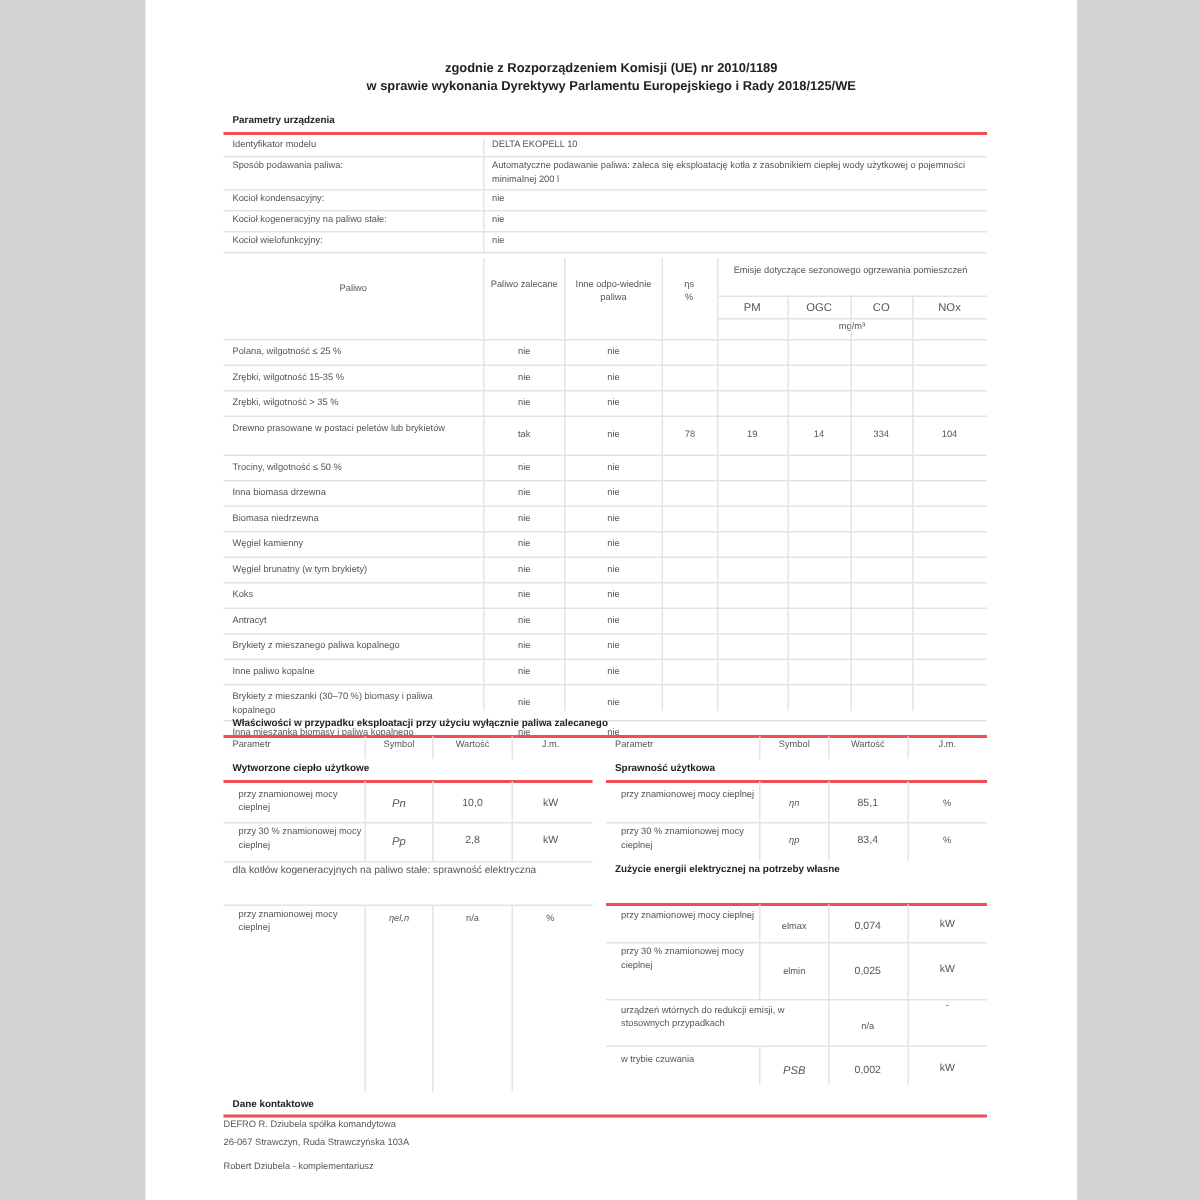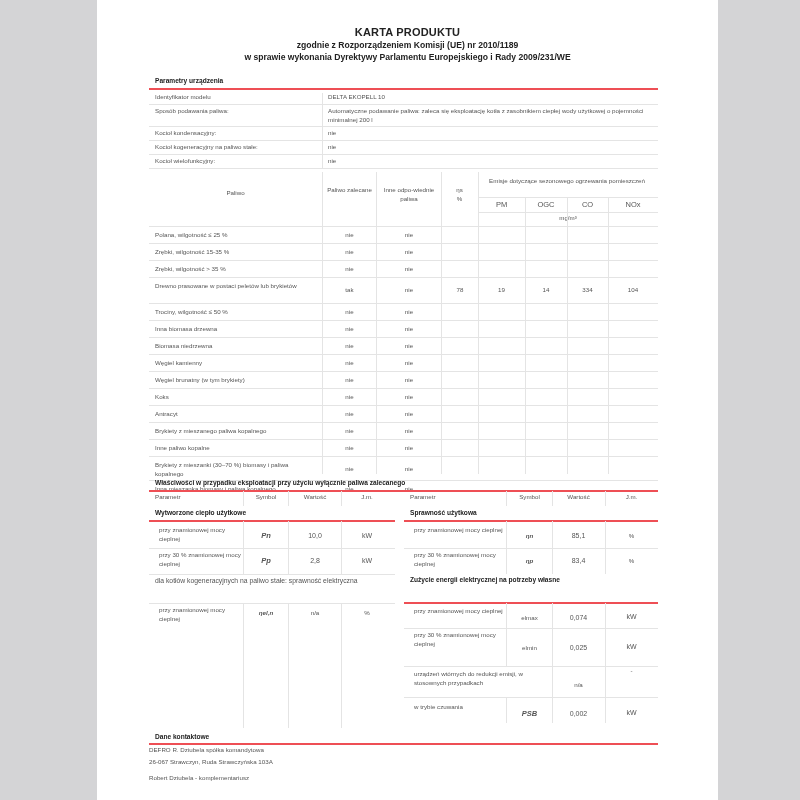--- a/index.html
+++ b/index.html
@@ -18,30 +18,29 @@
   .title { left: 0; width: 621px; text-align: center; color: #222; font-weight: bold; }
   .t1 { top: 26px; font-size: 11px; letter-spacing: 0.2px; }
   .t2 { top: 40px; font-size: 8.6px; }
   .t3 { top: 52px; font-size: 8.6px; }
   .section-h { font-size: 6.6px; font-weight: bold; color: #222; }
   .redline { height: 1.5px; background: #ee4f55; }
   .hl { height: 1px; background: #e4e4e4; }
   .vl { width: 1px; background: #e4e4e4; }
   .txt { font-size: 6.2px; color: #555; line-height: 8.6px; }
   .c { text-align: center; }
-  .sym { font-style: italic; font-weight: bold; }
+  .sym { font-style: italic; }
 </style>
 </head>
 <body>
 
 <div class="page">
 
-  <div class="abs title t1">KARTA PRODUKTU</div>
   <div class="abs title t2">zgodnie z Rozporządzeniem Komisji (UE) nr 2010/1189</div>
-  <div class="abs title t3">w sprawie wykonania Dyrektywy Parlamentu Europejskiego i Rady 2009/231/WE</div>
+  <div class="abs title t3">w sprawie wykonania Dyrektywy Parlamentu Europejskiego i Rady 2018/125/WE</div>
 
   <div class="abs section-h" style="left:58px; top:77px;">Parametry urządzenia</div>
   <div class="abs redline" style="left:52px; top:88px; width:509px;"></div>
 
   <div id="params">
     <div class="abs txt" style="left:58px; top:93px;">Identyfikator modelu</div>
     <div class="abs txt" style="left:231px; top:93px;">DELTA EKOPELL 10</div>
     <div class="abs hl" style="left:52px; top:104px; width:509px;"></div>
 
     <div class="abs txt" style="left:58px; top:107px;">Sposób podawania paliwa:</div>

